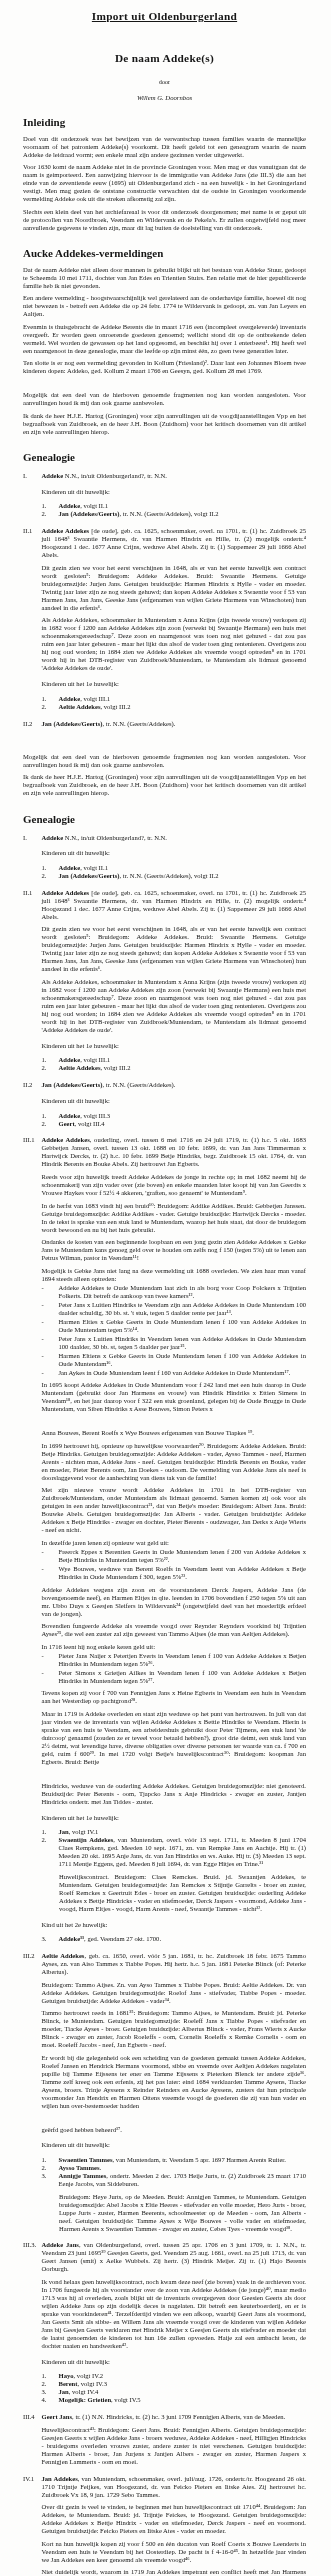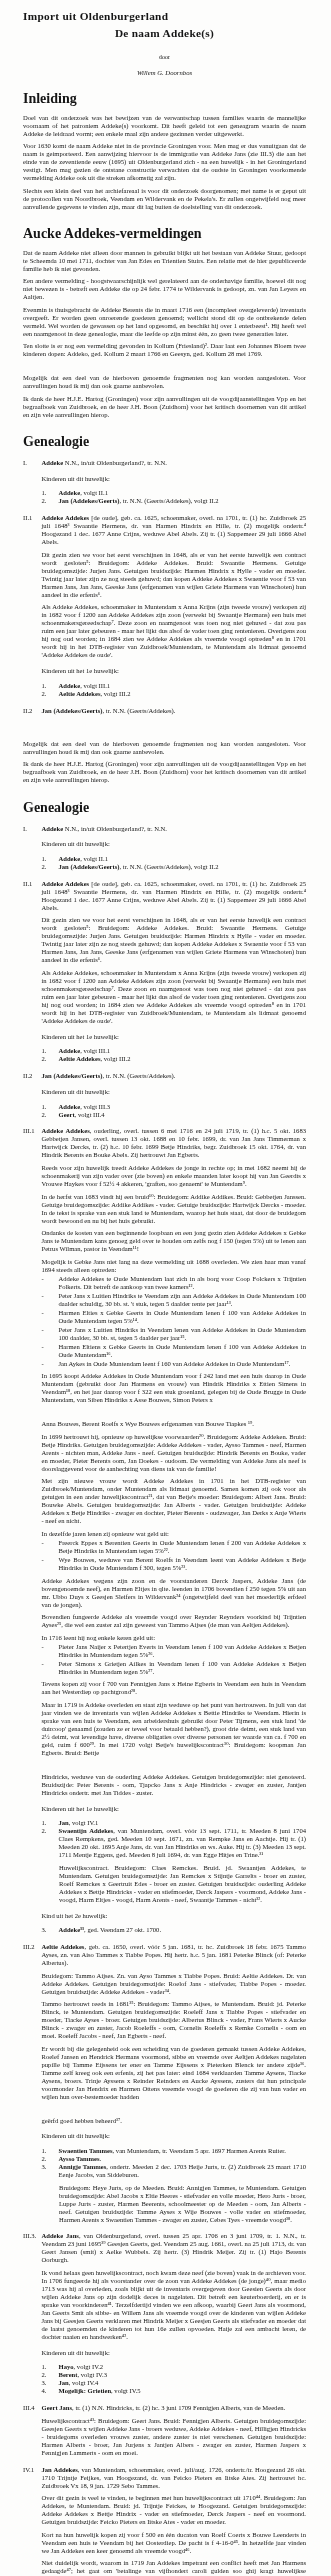--- a/index.html
+++ b/index.html
@@ -7,25 +7,25 @@
     position:relative;
     width:331px; height:3524px;
     margin:0 auto;
     background:#fdfdfc;
     color:#161616;
     font-family:"Liberation Serif", "DejaVu Serif", serif;
     box-sizing:border-box;
     padding:8.2px 25px 0 23px;
     overflow:hidden;
   }
-  .title    { text-align:left; font-weight:bold; font-size:11.3px; margin:2.1px 0 0; letter-spacing:0.3px; }
-  .subtitle { text-align:center; font-weight:bold; font-size:11.3px; margin:5px 0 0; letter-spacing:0.3px; }
+  .title    { text-align:center; font-weight:bold; font-size:11.3px; margin:2.1px 0 0; letter-spacing:0.3px;text-decoration:underline; }
+  .subtitle { text-align:center; font-weight:bold; font-size:11.3px; margin:30px 0 0; letter-spacing:0.3px; }
   .byline-label { text-align:center; font-size:6.2px; margin:13.4px 0 0; }
   .byline   { text-align:center; font-style:italic; font-size:6.7px; margin:9.3px 0 0; }
-  .heading  { font-weight:bold; font-size:14px; margin:15.5px 0 6.2px; }
+  .heading  { font-weight:bold; font-size:11px; margin:15.5px 0 6.2px; }
   .para     { font-size:6.6px; line-height:8px; text-align:justify; margin:4.6px 0 0; }
   .indent1  { margin-left:18.5px; }
   .indent2  { margin-left:36px; }
   .entry    { display:flex; margin-top:8.8px; font-size:6.6px; line-height:8px; }
   .entry .label { flex:0 0 18.5px; }
   .etext    { flex:1; text-align:justify; }
   .name     { font-weight:bold; }
   .children { font-size:6.6px; line-height:8px; margin:7.7px 0 6.7px 18.5px; }
   .child    { display:flex; margin-left:18.5px; font-size:6.6px; line-height:8px; }
   .child .num { flex:0 0 17px; }

